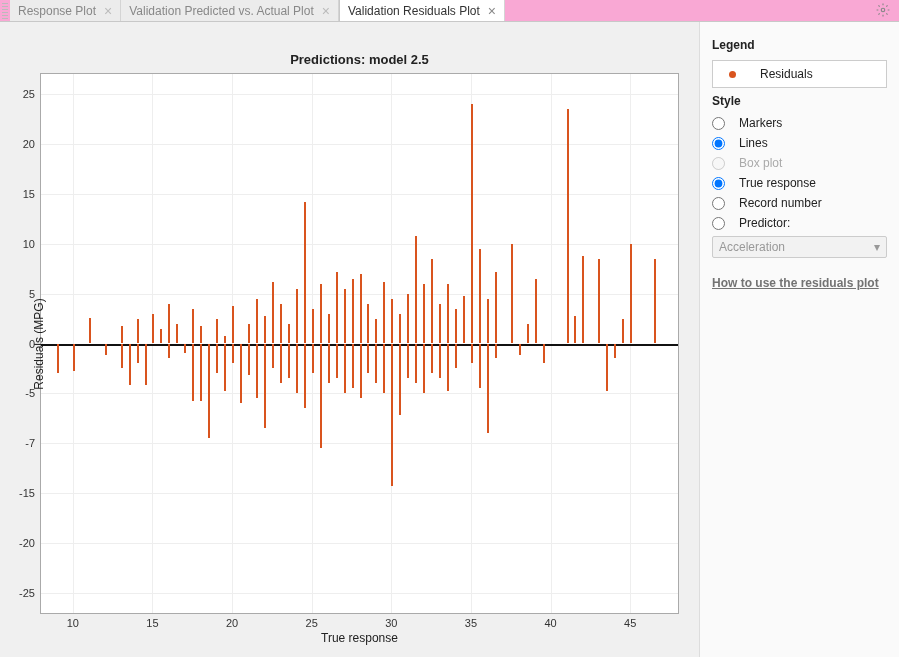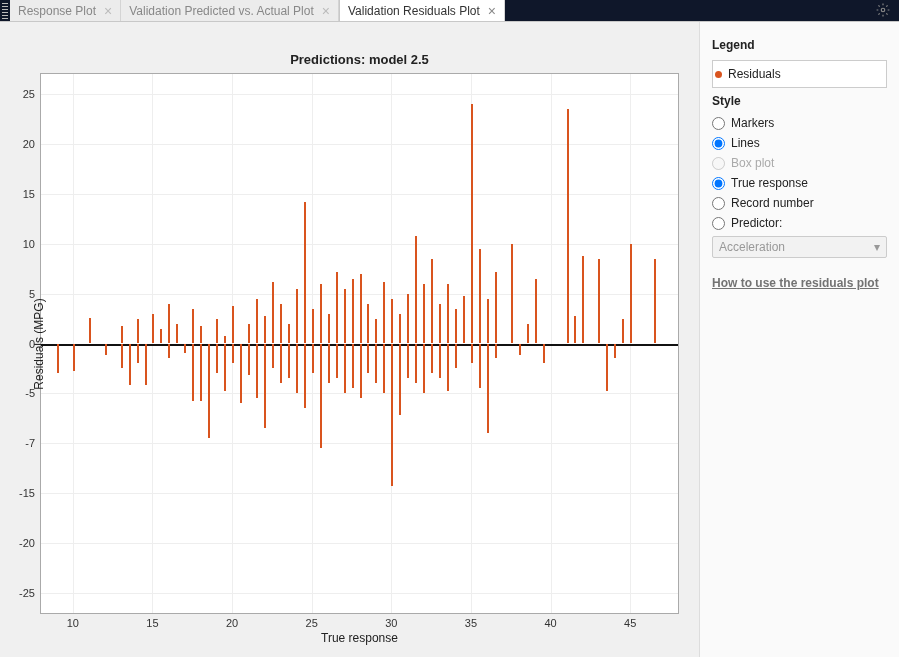--- a/index.html
+++ b/index.html
@@ -9,21 +9,21 @@
   background: #f0f0f0;
   width: 899px;
   height: 657px;
   overflow: hidden;
   color: #222;
 }
 .tabbar {
   display: flex;
   align-items: flex-end;
   height: 22px;
-  background: #0f172a;
+  background: #f9a8d4;
   border-bottom: 1px solid #c8c8c8;
   position: relative;
 }
 .tab-drag {
   width: 6px;
   height: 18px;
   margin: 0 2px;
   background: repeating-linear-gradient(
     to bottom, #bbb 0, #bbb 1px, transparent 1px, transparent 3px
   );
@@ -78,37 +78,37 @@
   border-left: 1px solid #ddd;
   padding: 10px 12px;
 }
 .side-pane h4 {
   font-size: 12px;
   font-weight: bold;
   margin: 6px 0 8px 0;
 }
 .legend-box {
   border: 1px solid #ccc;
-  padding: 6px 2px;
+  padding: 6px 16px;
   background: #fff;
   display: flex;
   align-items: center;
-  gap: 6px;
+  gap: 24px;
   margin-bottom: 2px;
 }
 .legend-dot {
   width: 7px;
   height: 7px;
   border-radius: 50%;
   background: #d9541e;
 }
 .radio-row {
   display: flex;
   align-items: center;
-  gap: 6px;
+  gap: 14px;
   margin: 6px 0;
 }
 .radio-row.disabled { color: #aaa; }
 .radio-row input[type=radio] { margin: 0; }
 .dropdown {
   width: 100%;
   margin-top: 4px;
   padding: 3px 6px;
   border: 1px solid #ccc;
   border-radius: 2px;

